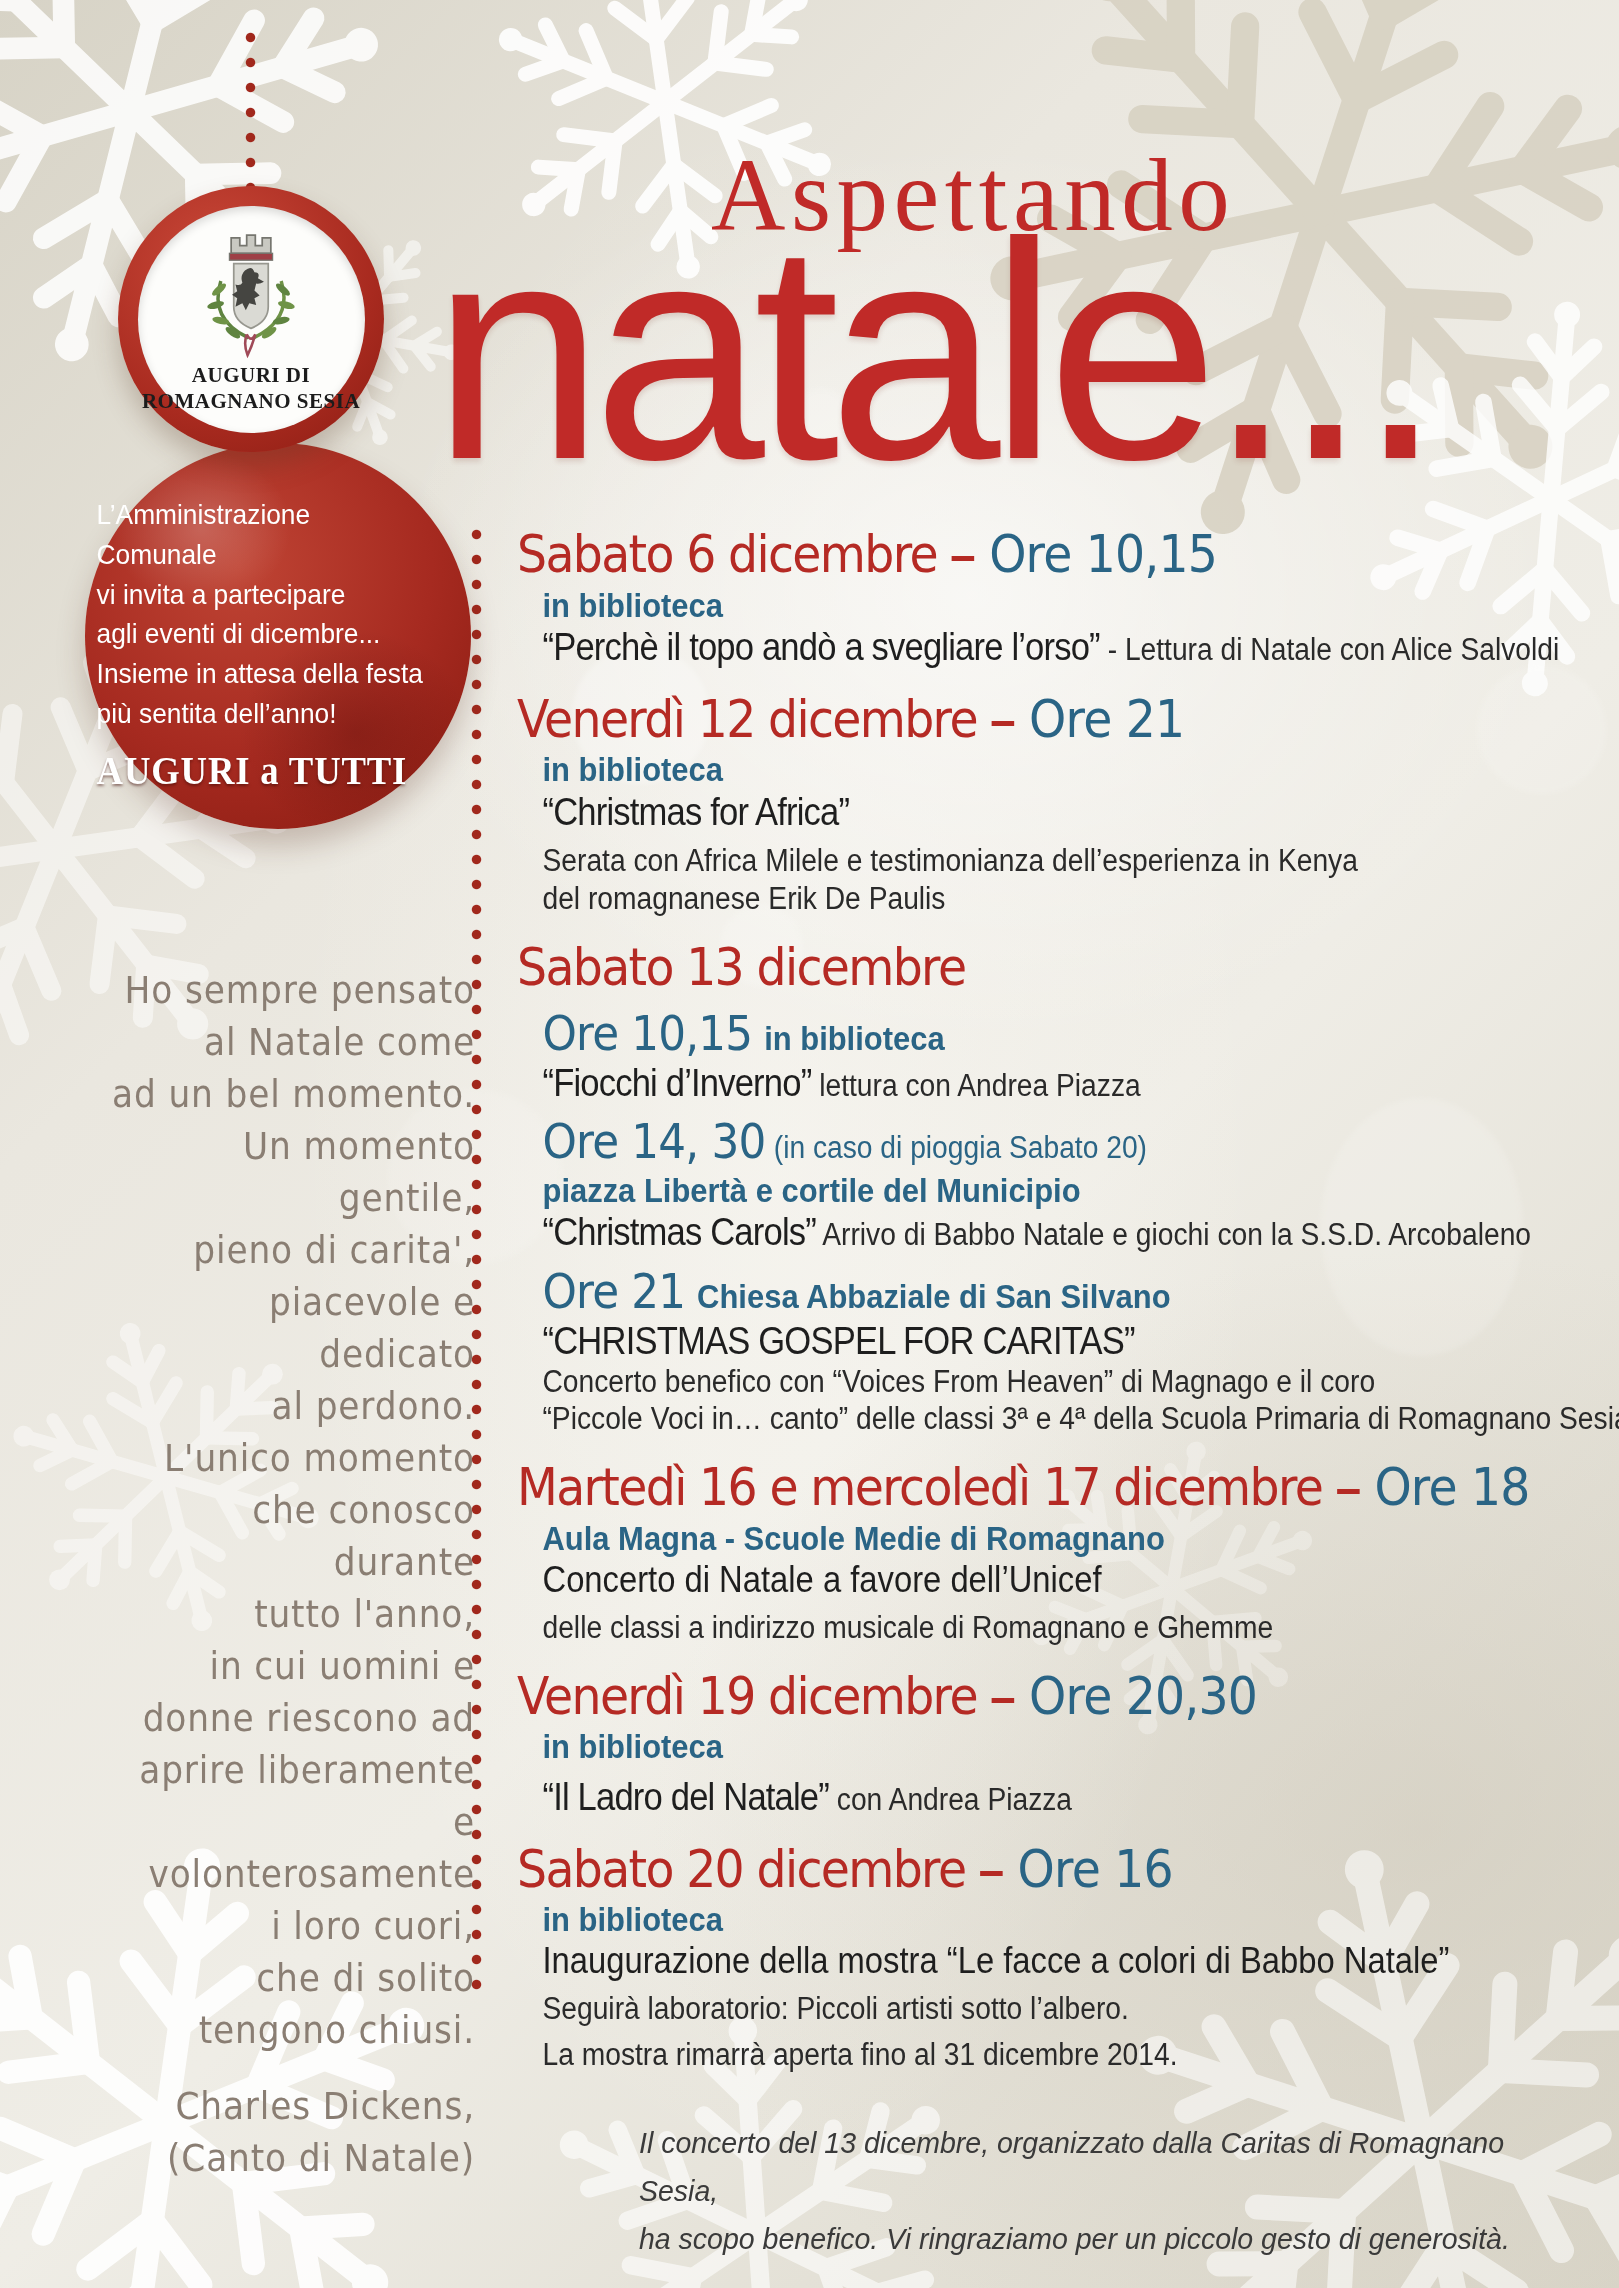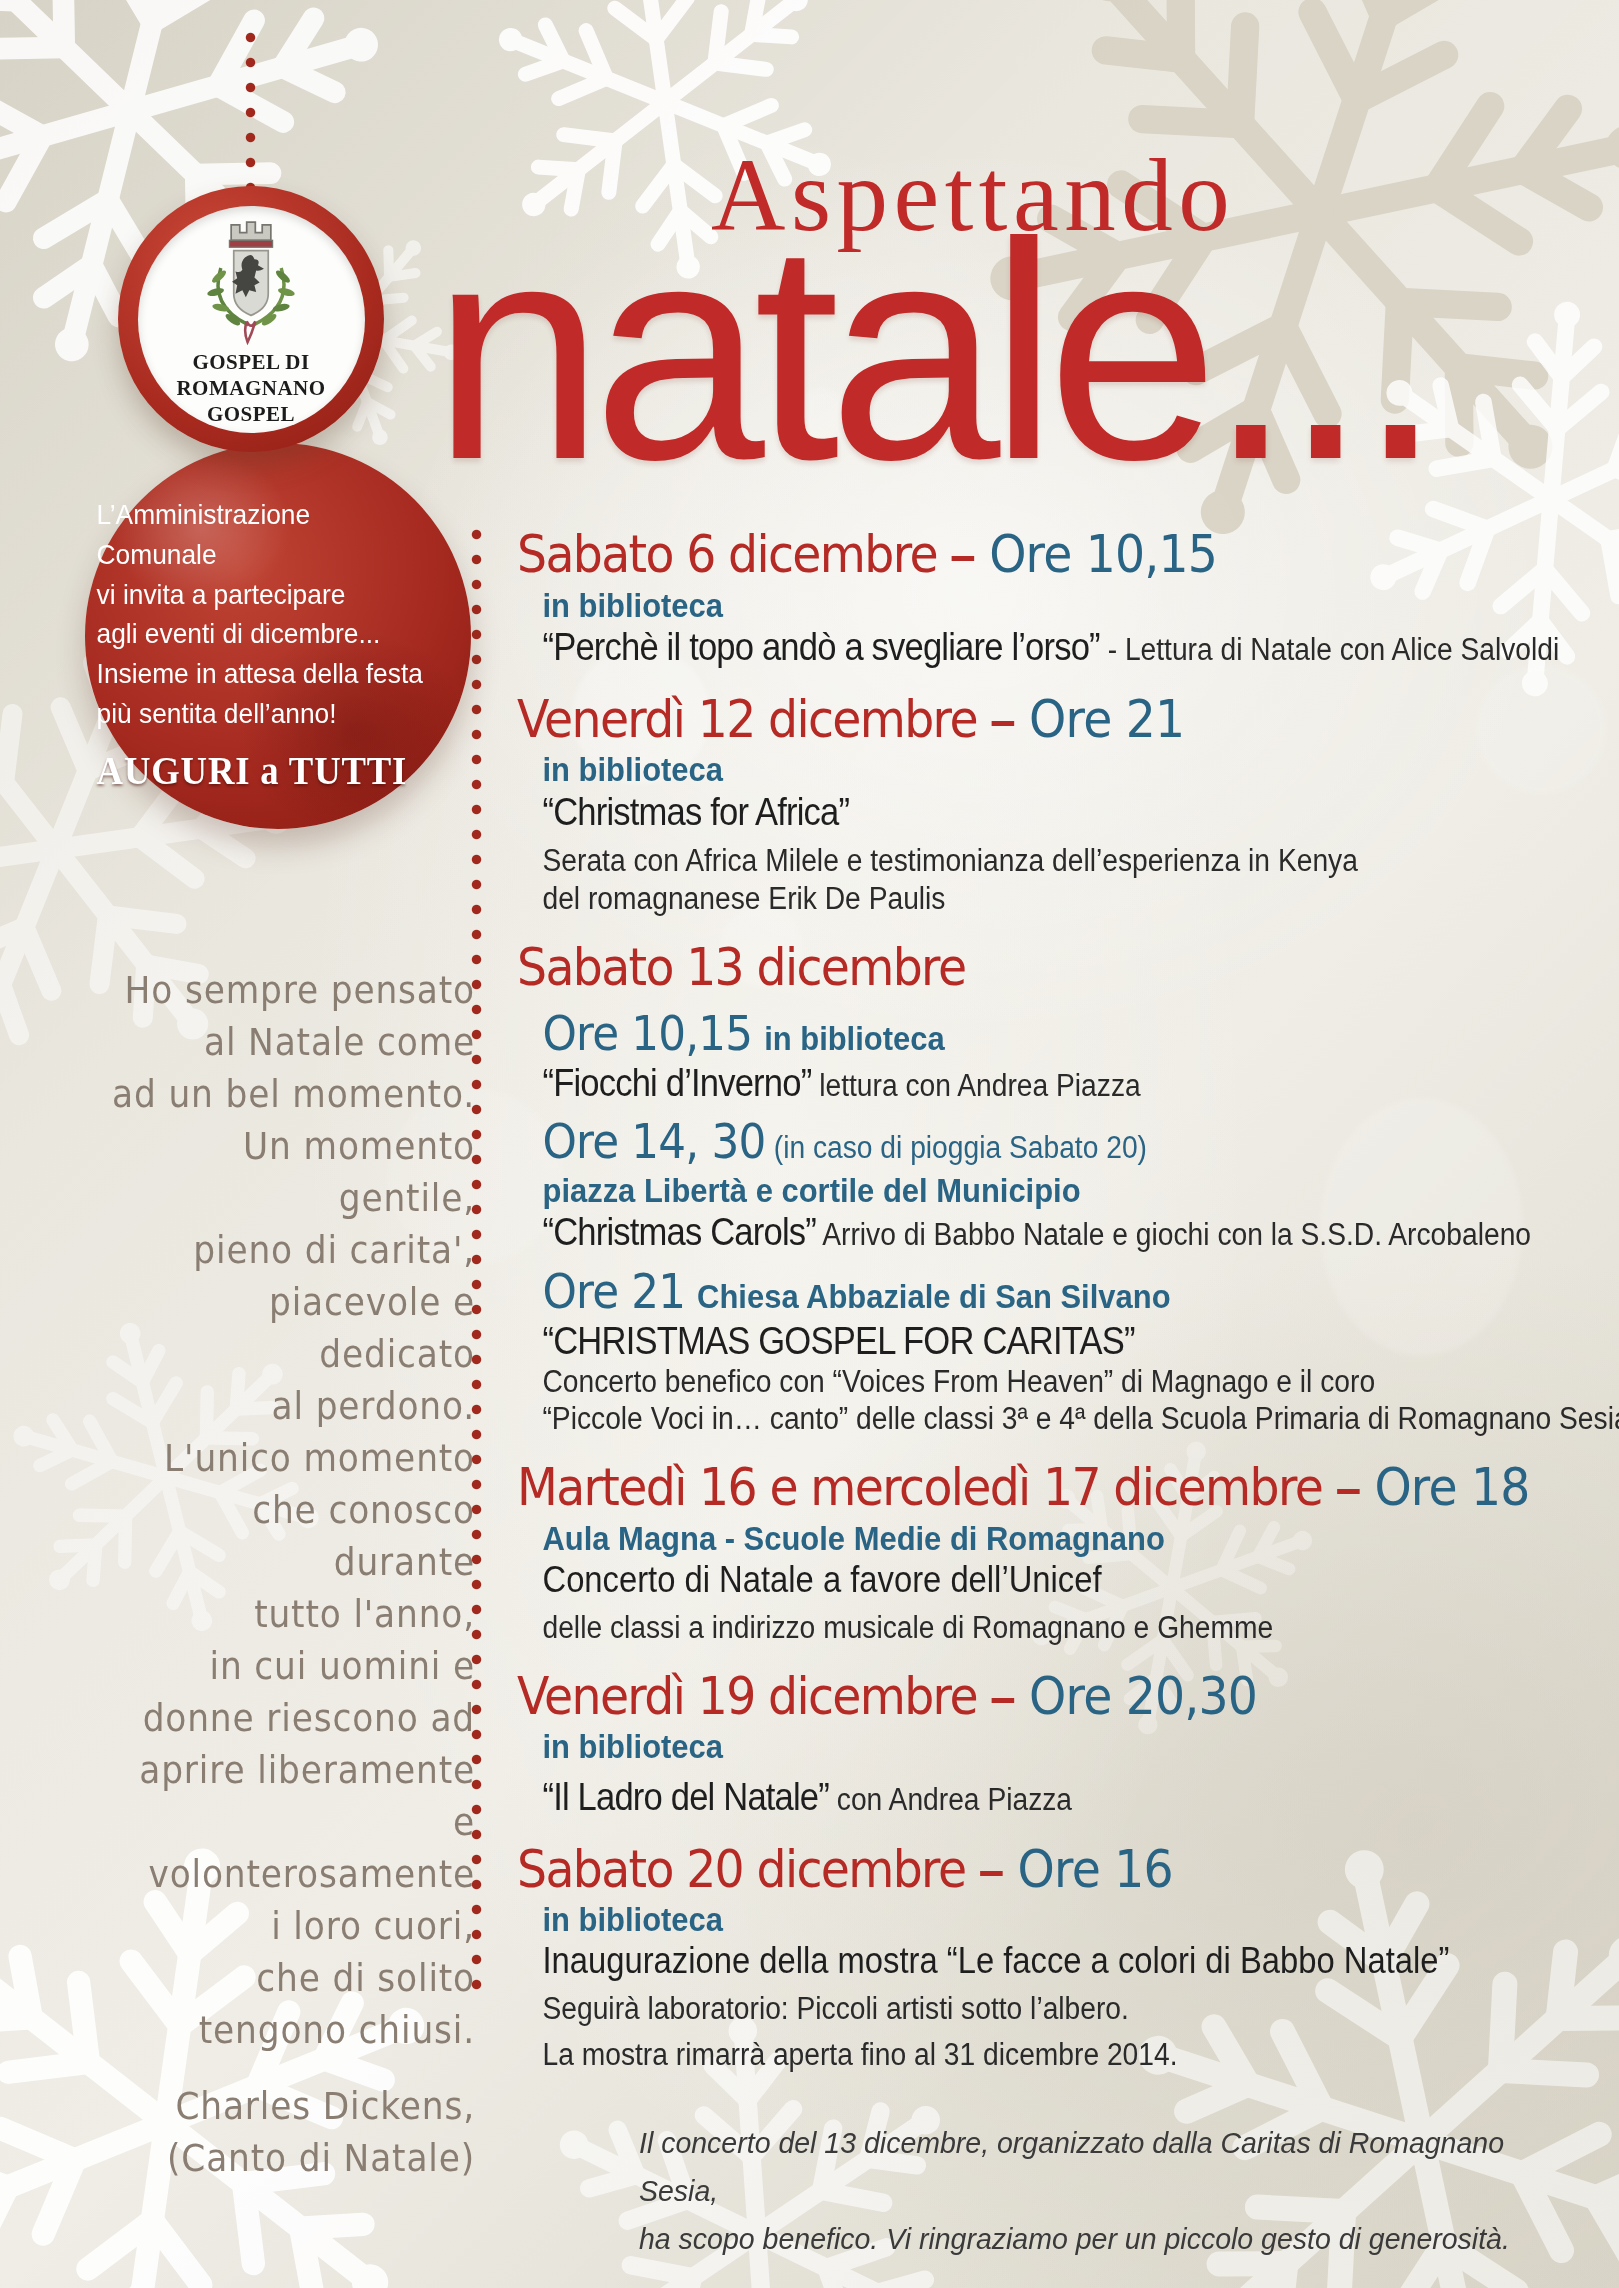--- a/index.html
+++ b/index.html
@@ -181,22 +181,22 @@
         <ellipse cx="38" cy="76" rx="10" ry="4" fill="#6f9347" transform="rotate(-40 38 76)"></ellipse>
         <ellipse cx="34" cy="94" rx="10" ry="4" fill="#5f8440" transform="rotate(-15 34 94)"></ellipse>
         <ellipse cx="40" cy="112" rx="10" ry="4" fill="#6f9347" transform="rotate(12 40 112)"></ellipse>
         <ellipse cx="54" cy="126" rx="10" ry="4" fill="#5f8440" transform="rotate(35 54 126)"></ellipse>
         <ellipse cx="112" cy="76" rx="10" ry="4" fill="#5f8440" transform="rotate(40 112 76)"></ellipse>
         <ellipse cx="116" cy="94" rx="10" ry="4" fill="#6f9347" transform="rotate(15 116 94)"></ellipse>
         <ellipse cx="110" cy="112" rx="10" ry="4" fill="#5f8440" transform="rotate(-12 110 112)"></ellipse>
         <ellipse cx="96" cy="126" rx="10" ry="4" fill="#6f9347" transform="rotate(-35 96 126)"></ellipse>
         <path d="M70 128 q5 10 10 0 q-4 14 -9 24 q-5 -12 -1 -24" stroke="#a04a58" fill="none" stroke-width="3"></path>
       </svg>
-      <div class="logo-name">GOSPEL DI</div>
-      <div class="logo-name">ROMAGNANO GOSPEL</div>
+      <div class="logo-name">AUGURI DI</div>
+      <div class="logo-name">ROMAGNANO SESIA</div>
     </div>
   </div>
 
   <div class="invitation-ball">
     <div class="invitation-text">
       <div id="invitation-lines">
           <div class="invitation-line">L’Amministrazione</div>
           <div class="invitation-line">Comunale</div>
           <div class="invitation-line">vi invita a partecipare</div>
           <div class="invitation-line">agli eventi di dicembre...</div>

